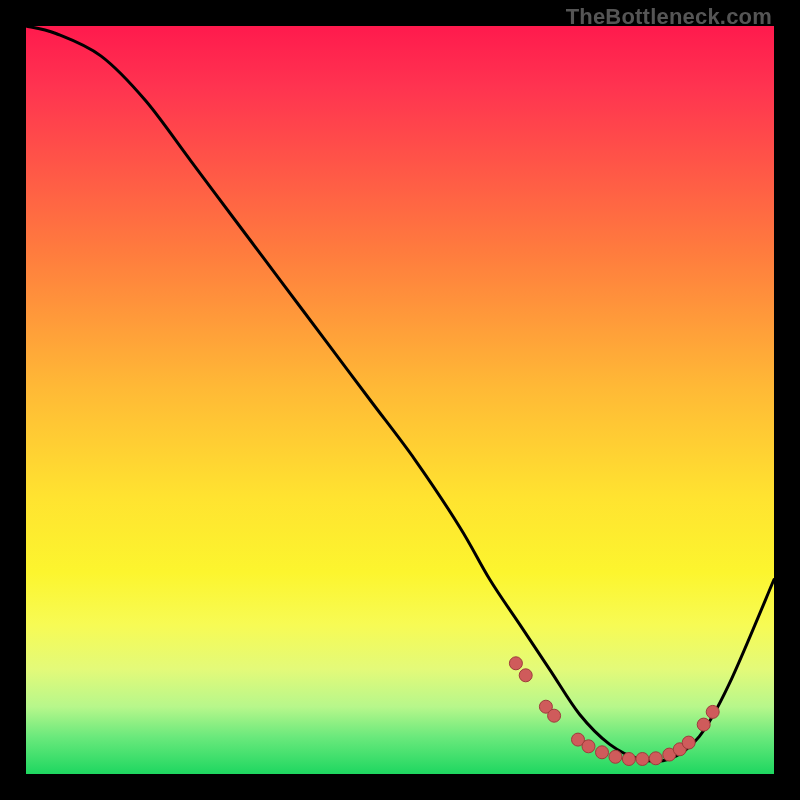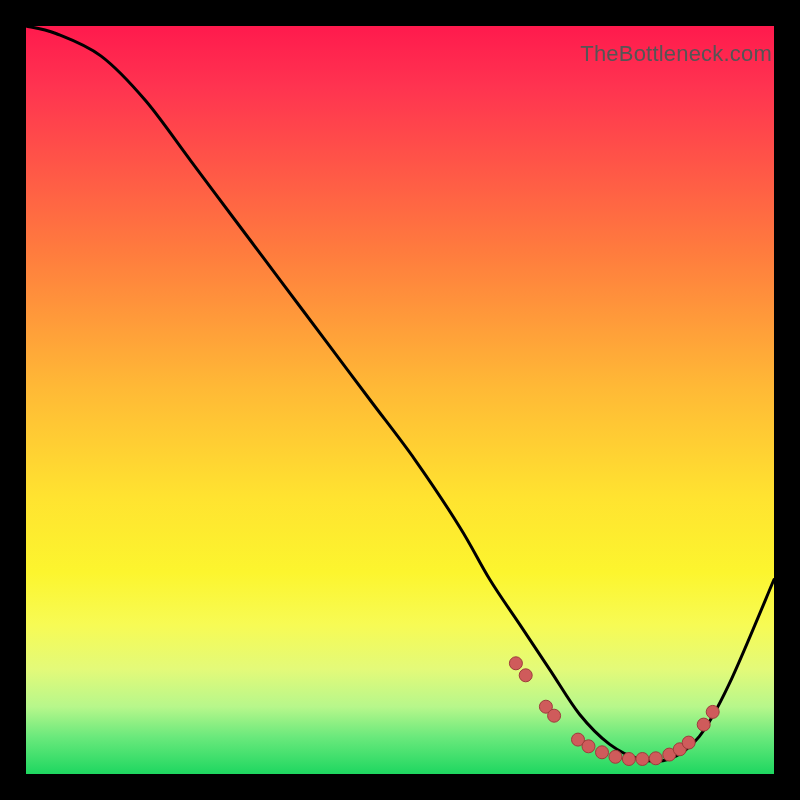--- a/index.html
+++ b/index.html
@@ -40,24 +40,23 @@
       #6be97c 95%,
       #1ed760 100%
     );
   }
   .watermark {
     position: absolute;
     top: 4px;
     right: 28px;
     color: #555;
     font-size: 22px;
-    font-weight: 400;
+    font-weight: 700;
     letter-spacing: 0.2px;
     user-select: none;
-    margin-top: 37px;
   }
   svg.curve {
     position: absolute;
     left: 26px;
     top: 26px;
     width: 748px;
     height: 748px;
     overflow: visible;
   }
 </style>

